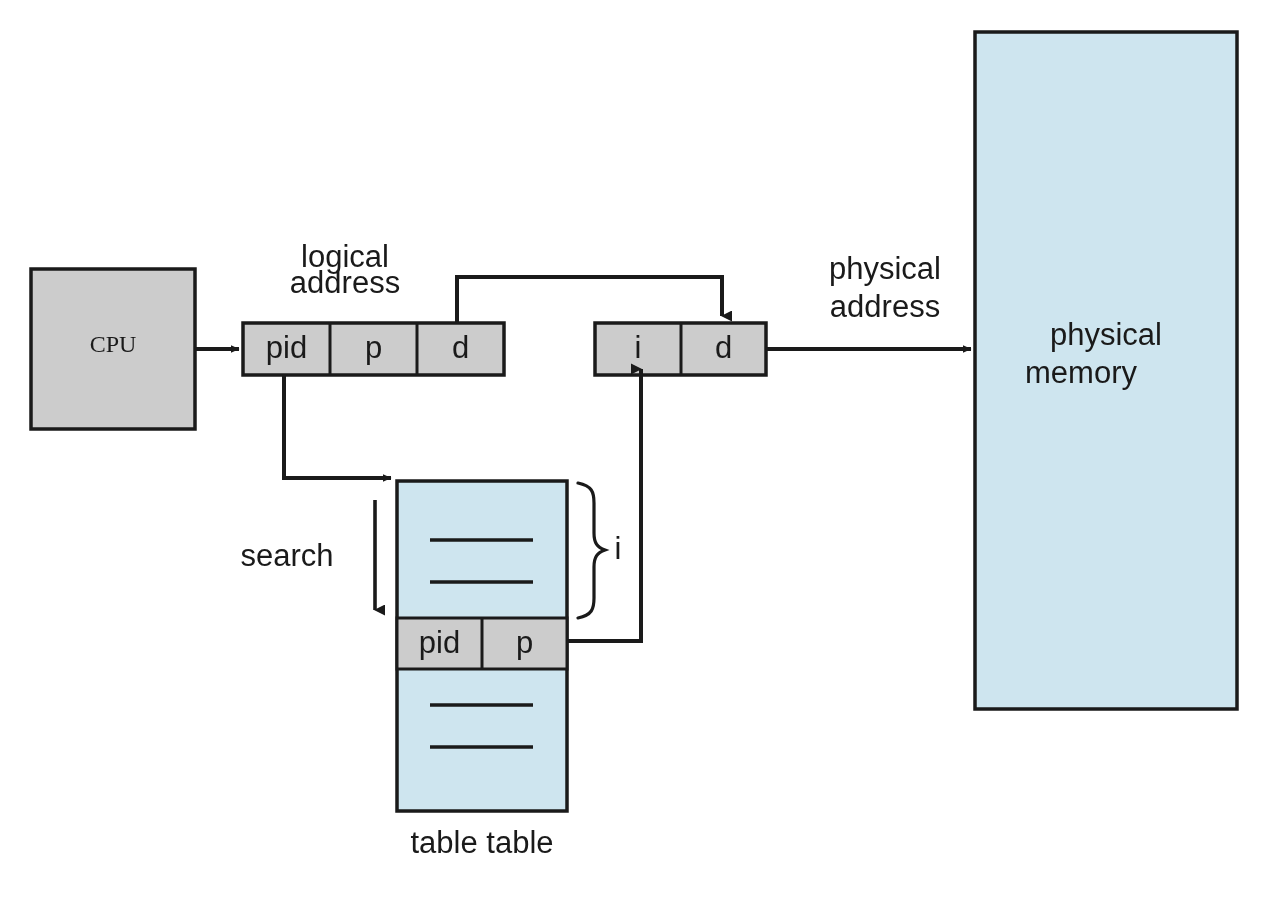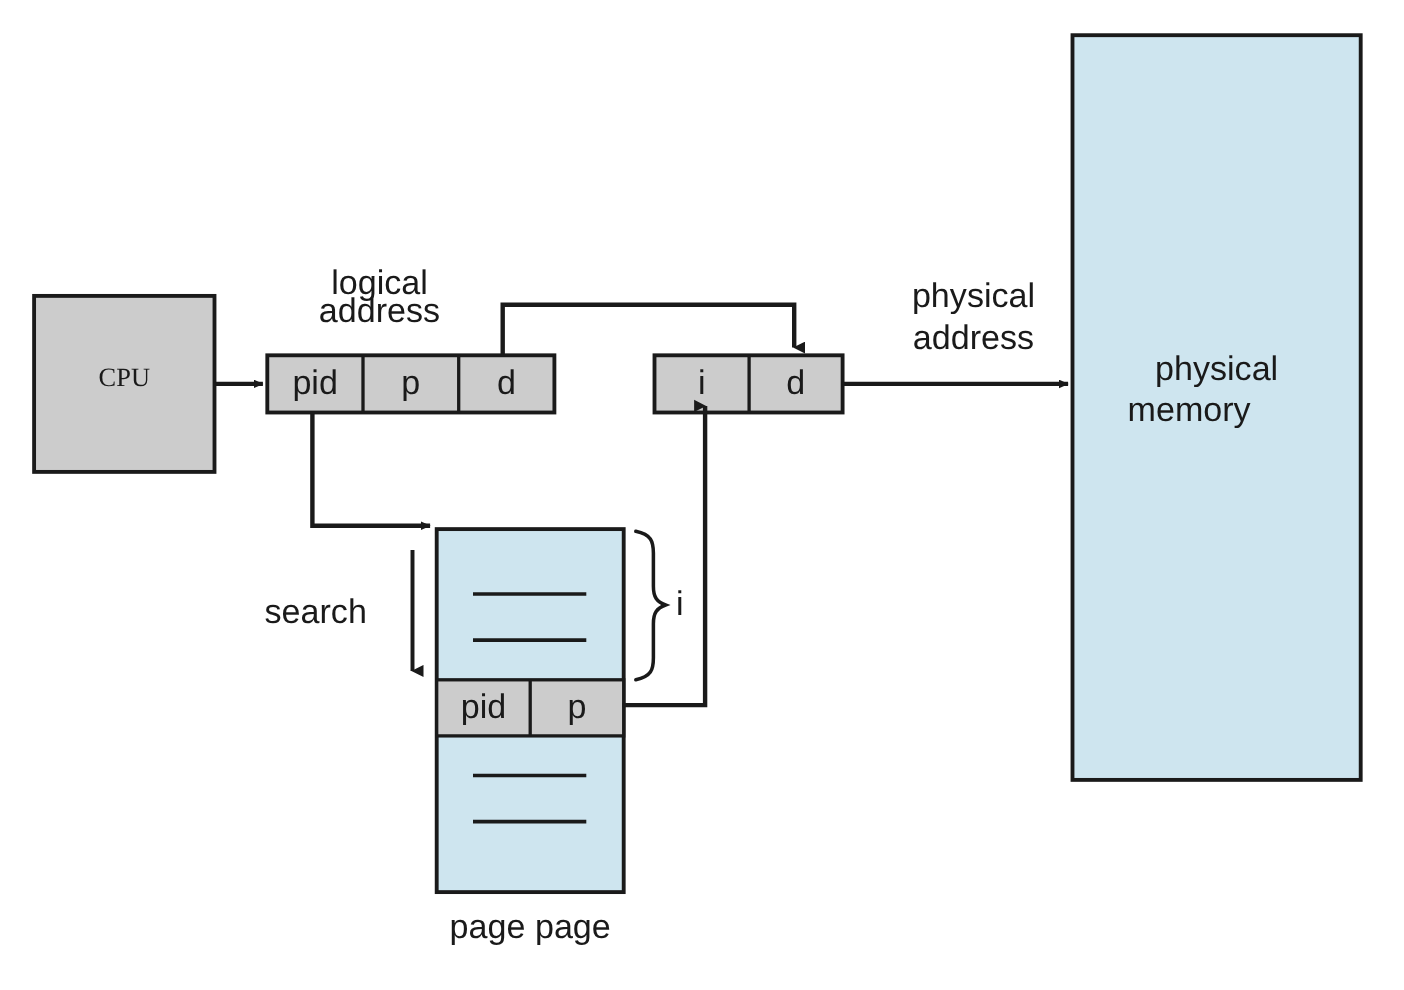--- a/index.html
+++ b/index.html
@@ -108,18 +108,18 @@
   <div class="lbl f31" style="left:595px; top:331px; width:86px;">i</div>
   <div class="lbl f31" style="left:681px; top:331px; width:85px;">d</div>
 
   <div class="lbl f31" style="left:397px; top:626px; width:85px;">pid</div>
   <div class="lbl f31" style="left:482px; top:626px; width:85px;">p</div>
 
   <div class="lbl f31" style="left:222px; top:539px; width:130px;">search</div>
 
   <div class="lbl f31" style="left:600px; top:532px; width:36px;">i</div>
 
-  <div class="lbl f31" style="left:370px; top:826px; width:224px;">page page</div>
+  <div class="lbl f31" style="left:370px; top:826px; width:224px;">table table</div>
 
   <div class="lbl f31" style="left:975px; top:318px; width:262px;">physical</div>
   <div class="lbl f31" style="left:975px; top:356px; width:212px;">memory</div>
 
 </div>
 
 </body></html>

